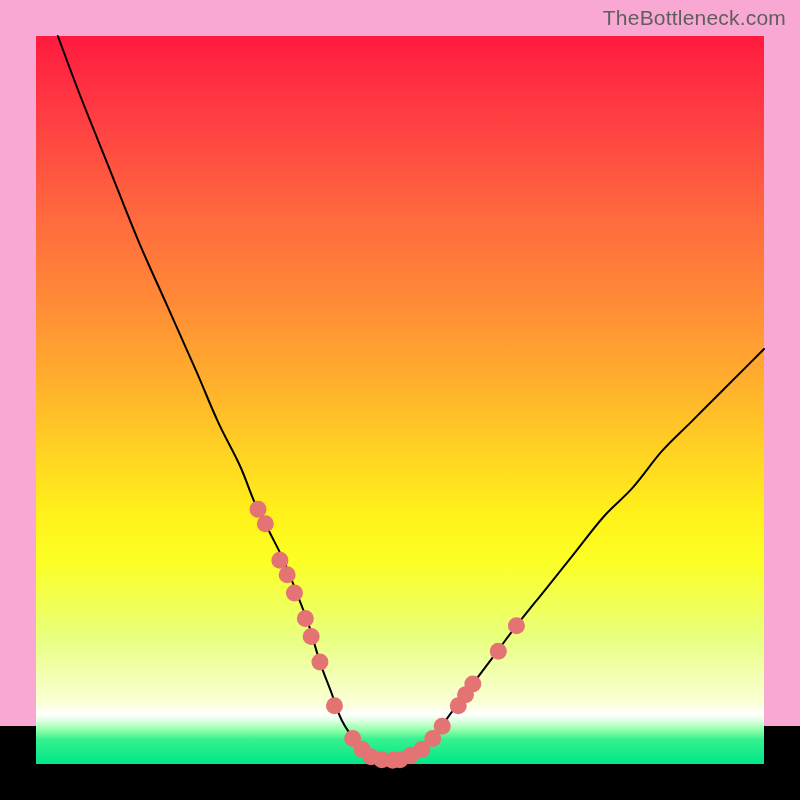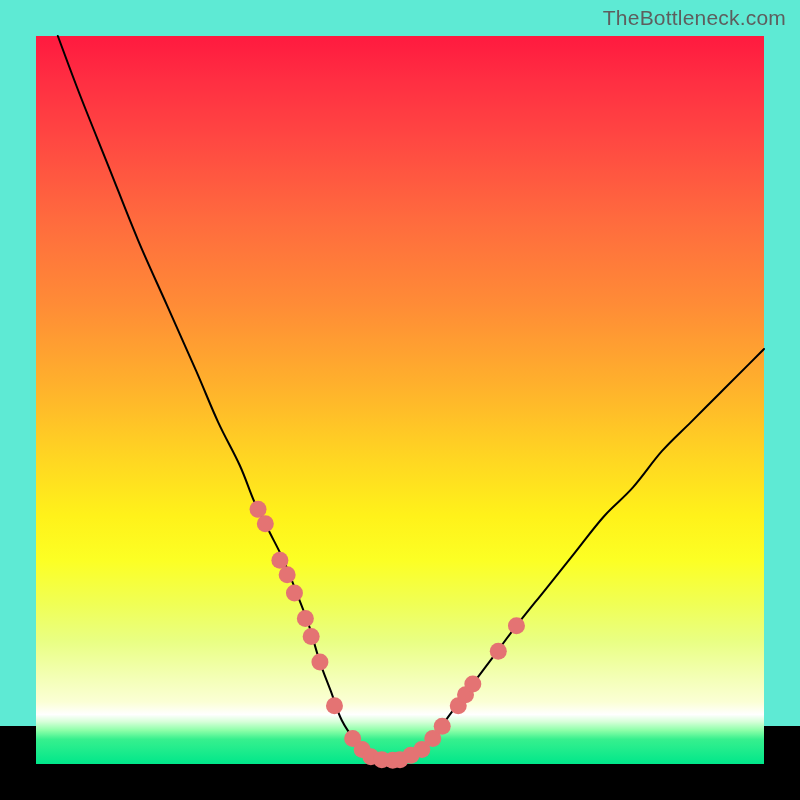--- a/index.html
+++ b/index.html
@@ -8,21 +8,21 @@
     width: 800px;
     height: 800px;
     background: #000;
     overflow: hidden;
     font-family: Arial, Helvetica, sans-serif;
   }
   .stage {
     position: relative;
     width: 800px;
     height: 726px;
-    background: #5eead4;
+    background: #f9a8d4;
   }
   .plot {
     position: absolute;
     left: 36px;
     top: 36px;
     width: 728px;
     height: 728px;
     
     background: linear-gradient(
       to bottom,

